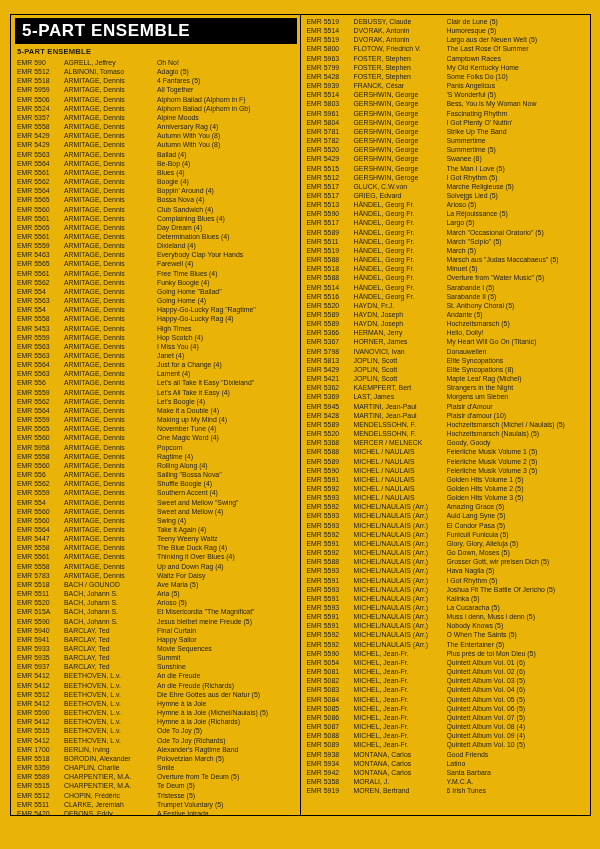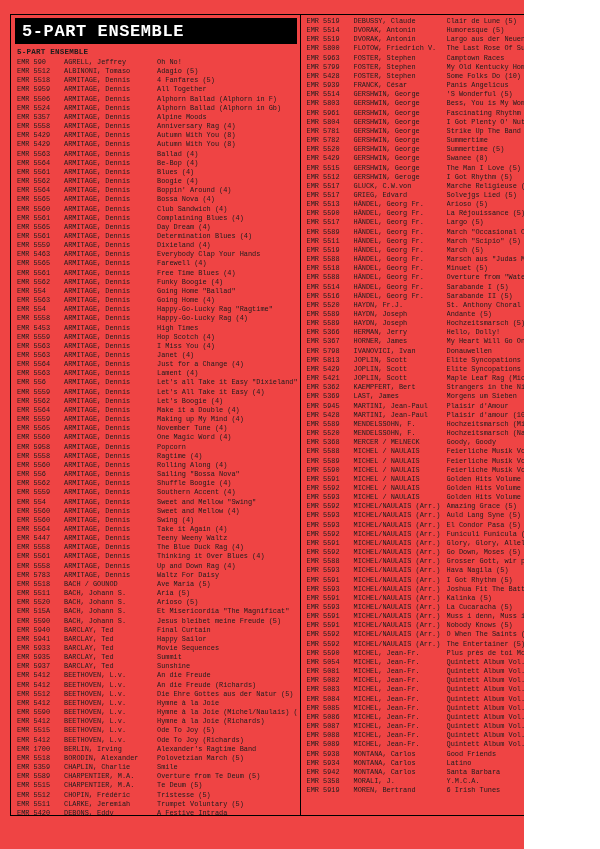--- a/index.html
+++ b/index.html
@@ -1,21 +1,21 @@
 <!DOCTYPE html>
 <html><head>
 <meta charset="utf-8">
 <style>
   html, body { margin: 0; padding: 0; background: #ffffff; }
   .page {
     position: relative;
-    width: 524px;
+    width: 600px;
     height: 849px;
-    background: #ef4444;
-    font-family: Liberation Mono, monospace;
+    background: #eab308;
+    font-family: Liberation Sans, sans-serif;
     color: #1d1d1d;
     overflow: hidden;
   }
   .frame {
     position: absolute;
     left: 10px;
     top: 14px;
     width: 581px;
     height: 802px;
     border: 1px solid #000;

